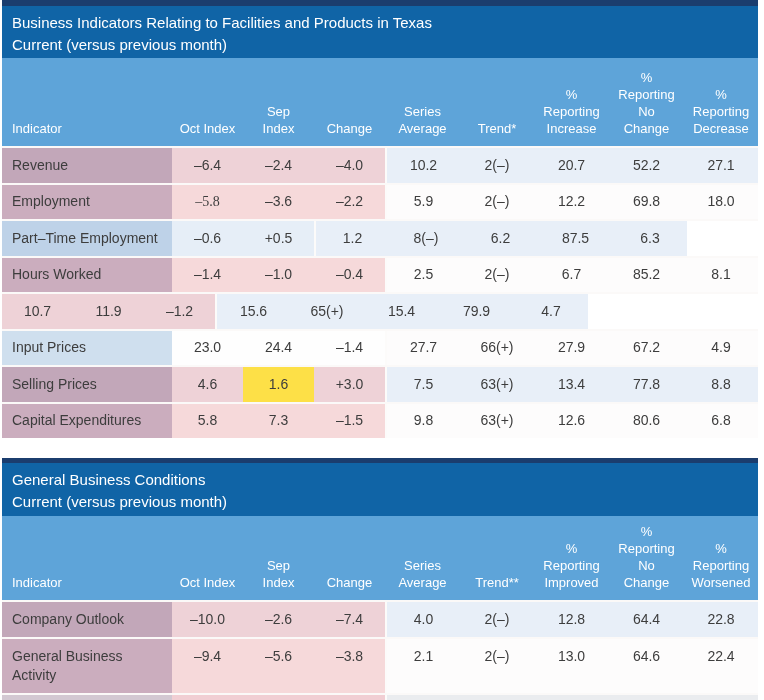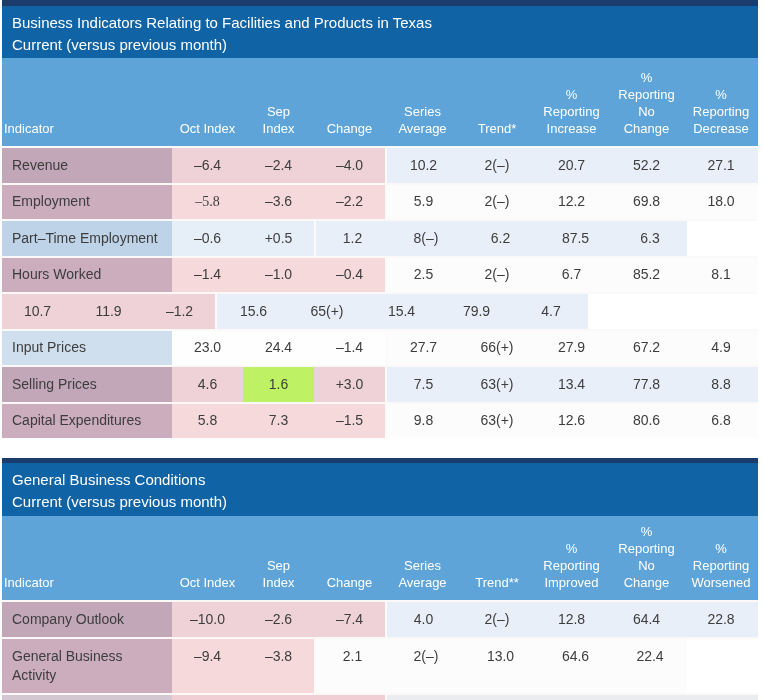--- a/index.html
+++ b/index.html
@@ -14,21 +14,21 @@
   .t1 .titlebar { height:52px; }
   .t2 .topbar { height:5px; }
   .t2 .titlebar { height:53px; }
 
   .colhead { display:flex; align-items:stretch; }
   .t1 .colhead { height:88px; }
   .t2 .colhead { height:84px; }
   .ch { display:flex; align-items:flex-end; justify-content:center; text-align:center;
         color:#ffffff; font-size:13px; line-height:17px; padding-bottom:9px;
         white-space:pre-line; }
-  .ch.left { justify-content:flex-start; text-align:left; padding-left:2px; }
+  .ch.left { justify-content:flex-start; text-align:left; padding-left:10px; }
 
   .row { display:flex; align-items:center; height:36.5px; border-top:2px solid #fbf9f8; }
   .row.tall { height:56px; align-items:flex-start; }
   .row.tall .cell { padding-top:8px; }
   .cell { font-size:14px; color:#3d3d3d; text-align:center; line-height:19px; }
   .cell.label { text-align:left; padding-left:10px; padding-right:8px; font-size:14px; }
 
   .c0 { width:170px; } .c1 { width:71px; } .c2 { width:71px; } .c3 { width:71px; }
   .c4 { width:75px; } .c5 { width:74px; } .c6 { width:75px; } .c7 { width:75px; } .c8 { width:74px; }
   .row .c4, .sliver .s2 { border-left:2px solid #fcfbfa; }
@@ -133,21 +133,21 @@
       <div class="cell c3" style="background-color: rgb(254, 254, 254);">–1.4</div>
       <div class="cell c4" style="background-color: rgb(253, 252, 252);">27.7</div>
       <div class="cell c5" style="background-color: rgb(253, 252, 252);">66(+)</div>
       <div class="cell c6" style="background-color: rgb(253, 252, 252);">27.9</div>
       <div class="cell c7" style="background-color: rgb(253, 252, 252);">67.2</div>
       <div class="cell c8" style="background-color: rgb(253, 252, 252);">4.9</div>
     </div>
     <div class="row">
       <div class="cell label c0" style="background-color: rgb(194, 167, 185);">Selling Prices</div>
       <div class="cell c1" style="background-color: rgb(238, 210, 215);">4.6</div>
-      <div class="cell c2" style="background-color: #bef264;">1.6</div>
+      <div class="cell c2" style="background-color: #fde047;">1.6</div>
       <div class="cell c3" style="background-color: rgb(238, 210, 215); text-align: center;">+3.0</div>
       <div class="cell c4" style="background-color: rgb(232, 239, 248);">7.5</div>
       <div class="cell c5" style="background-color: rgb(232, 239, 248);">63(+)</div>
       <div class="cell c6" style="background-color: rgb(232, 239, 248);">13.4</div>
       <div class="cell c7" style="background-color: rgb(232, 239, 248);">77.8</div>
       <div class="cell c8" style="background-color: rgb(232, 239, 248);">8.8</div>
     </div>
     <div class="row">
       <div class="cell label c0" style="background-color: rgb(203, 173, 190);">Capital Expenditures</div>
       <div class="cell c1" style="background-color: rgb(246, 217, 218);">5.8</div>
@@ -197,20 +197,21 @@
       <div class="cell c3" style="background-color: rgb(238, 210, 215);">–7.4</div>
       <div class="cell c4" style="background-color: rgb(232, 239, 248);">4.0</div>
       <div class="cell c5" style="background-color: rgb(232, 239, 248);">2(–)</div>
       <div class="cell c6" style="background-color: rgb(232, 239, 248);">12.8</div>
       <div class="cell c7" style="background-color: rgb(232, 239, 248);">64.4</div>
       <div class="cell c8" style="background-color: rgb(232, 239, 248);">22.8</div>
     </div>
     <div class="row tall">
       <div class="cell label c0" style="background-color: rgb(203, 173, 190);">General Business Activity</div>
       <div class="cell c1" style="background-color: rgb(246, 217, 218);">–9.4</div>
+      <div class="cell c2" style="background-color: rgb(246, 217, 218);">–5.6</div>
       <div class="cell c3" style="background-color: rgb(246, 217, 218);">–3.8</div>
       <div class="cell c4" style="background-color: rgb(253, 252, 252);">2.1</div>
       <div class="cell c5" style="background-color: rgb(253, 252, 252);">2(–)</div>
       <div class="cell c6" style="background-color: rgb(253, 252, 252);">13.0</div>
       <div class="cell c7" style="background-color: rgb(253, 252, 252);">64.6</div>
       <div class="cell c8" style="background-color: rgb(253, 252, 252);">22.4</div>
     </div>
 
     <div class="sliver">
       <div class="s0" style="background-color: rgb(211, 200, 210);"></div>

